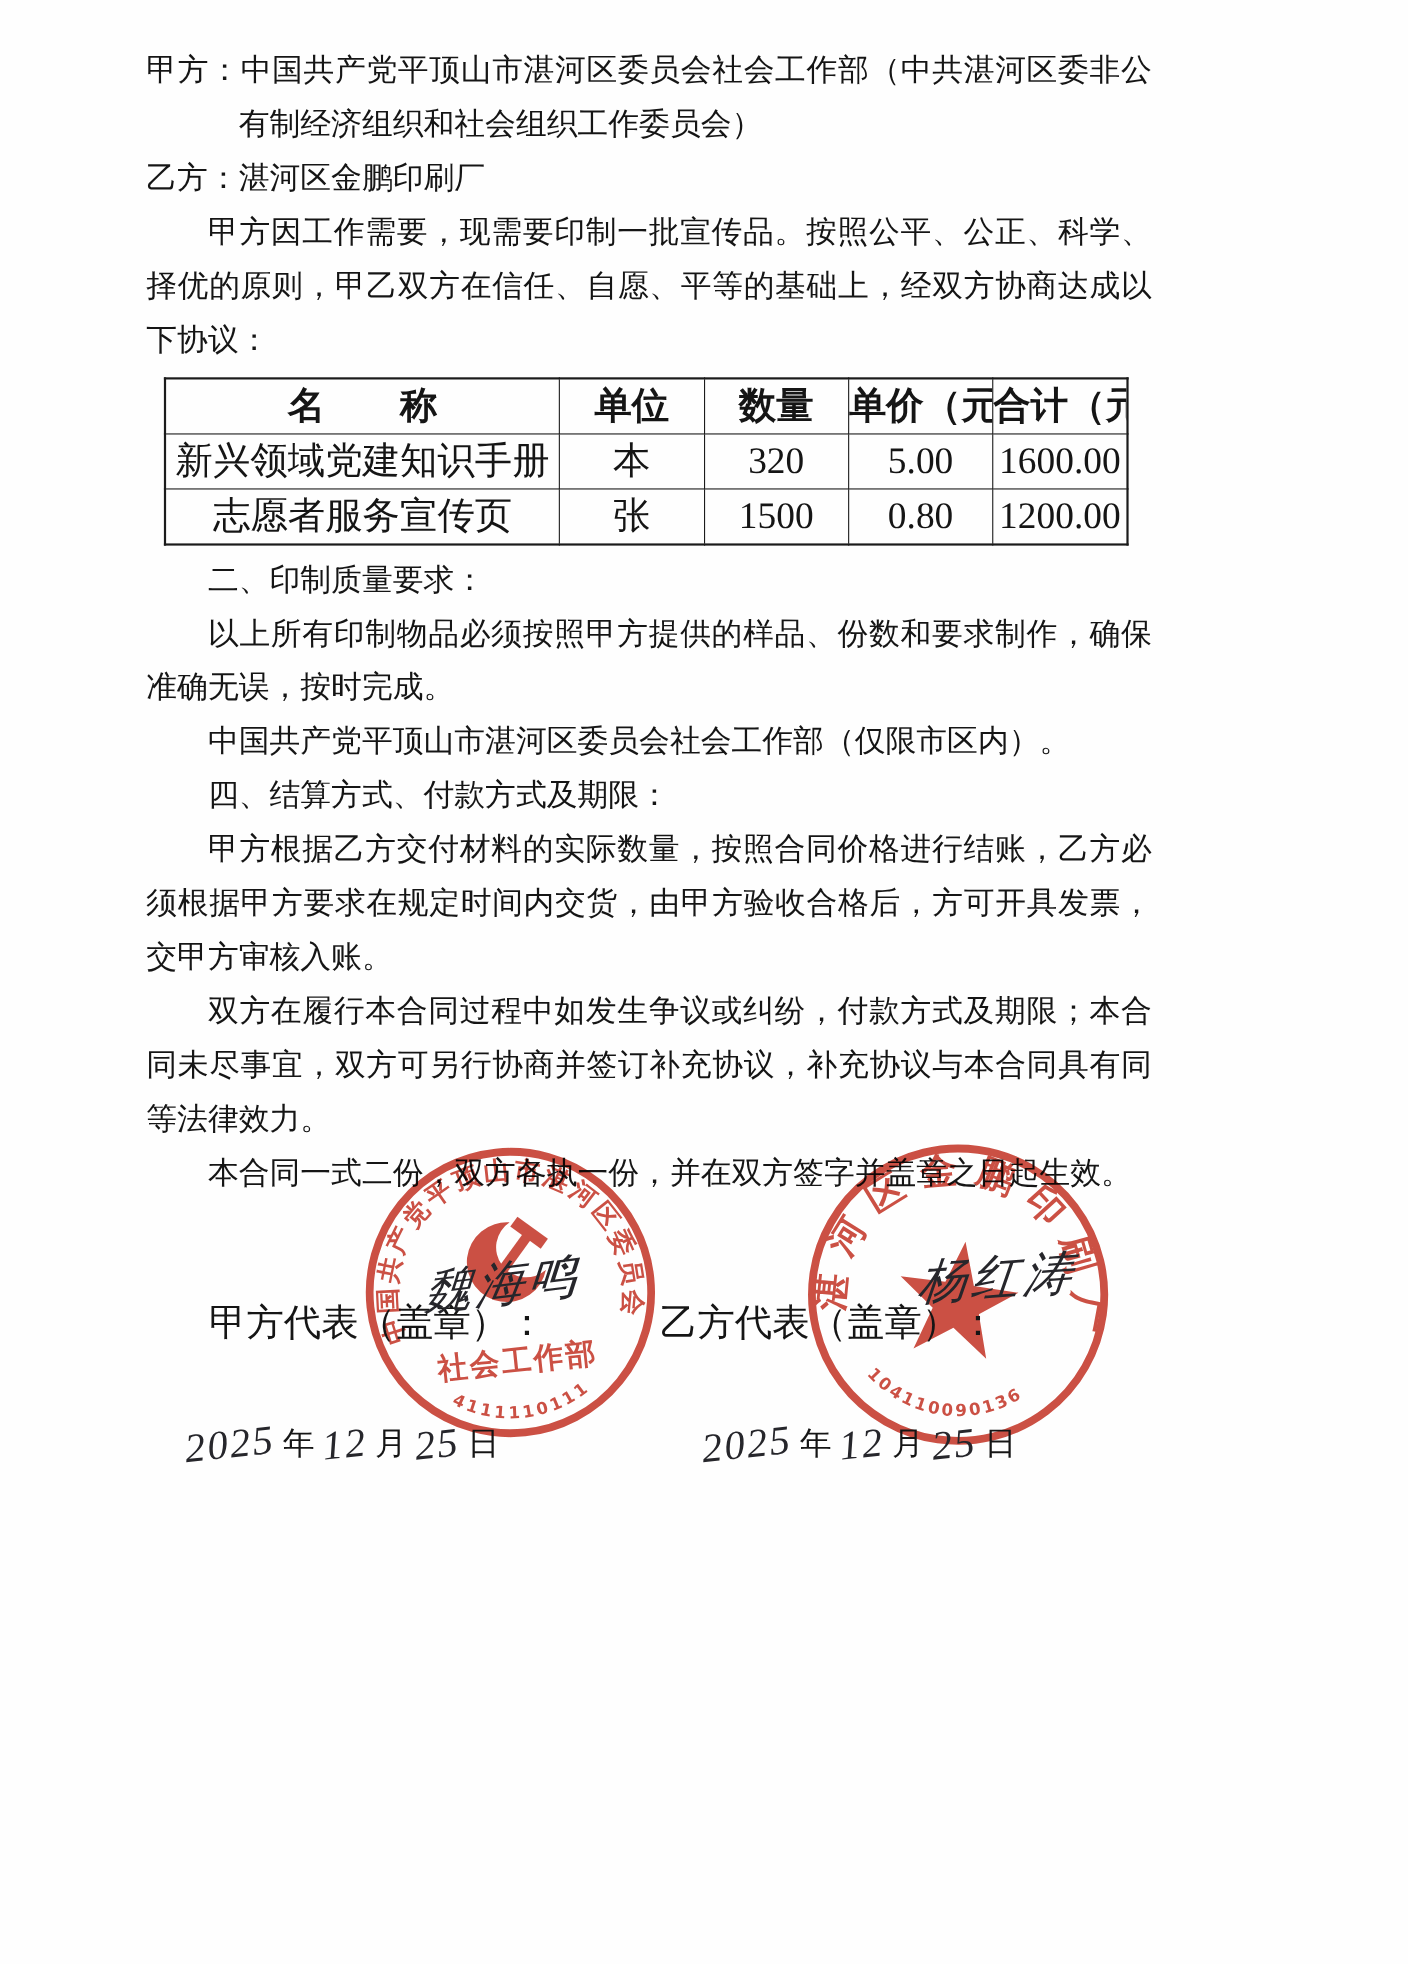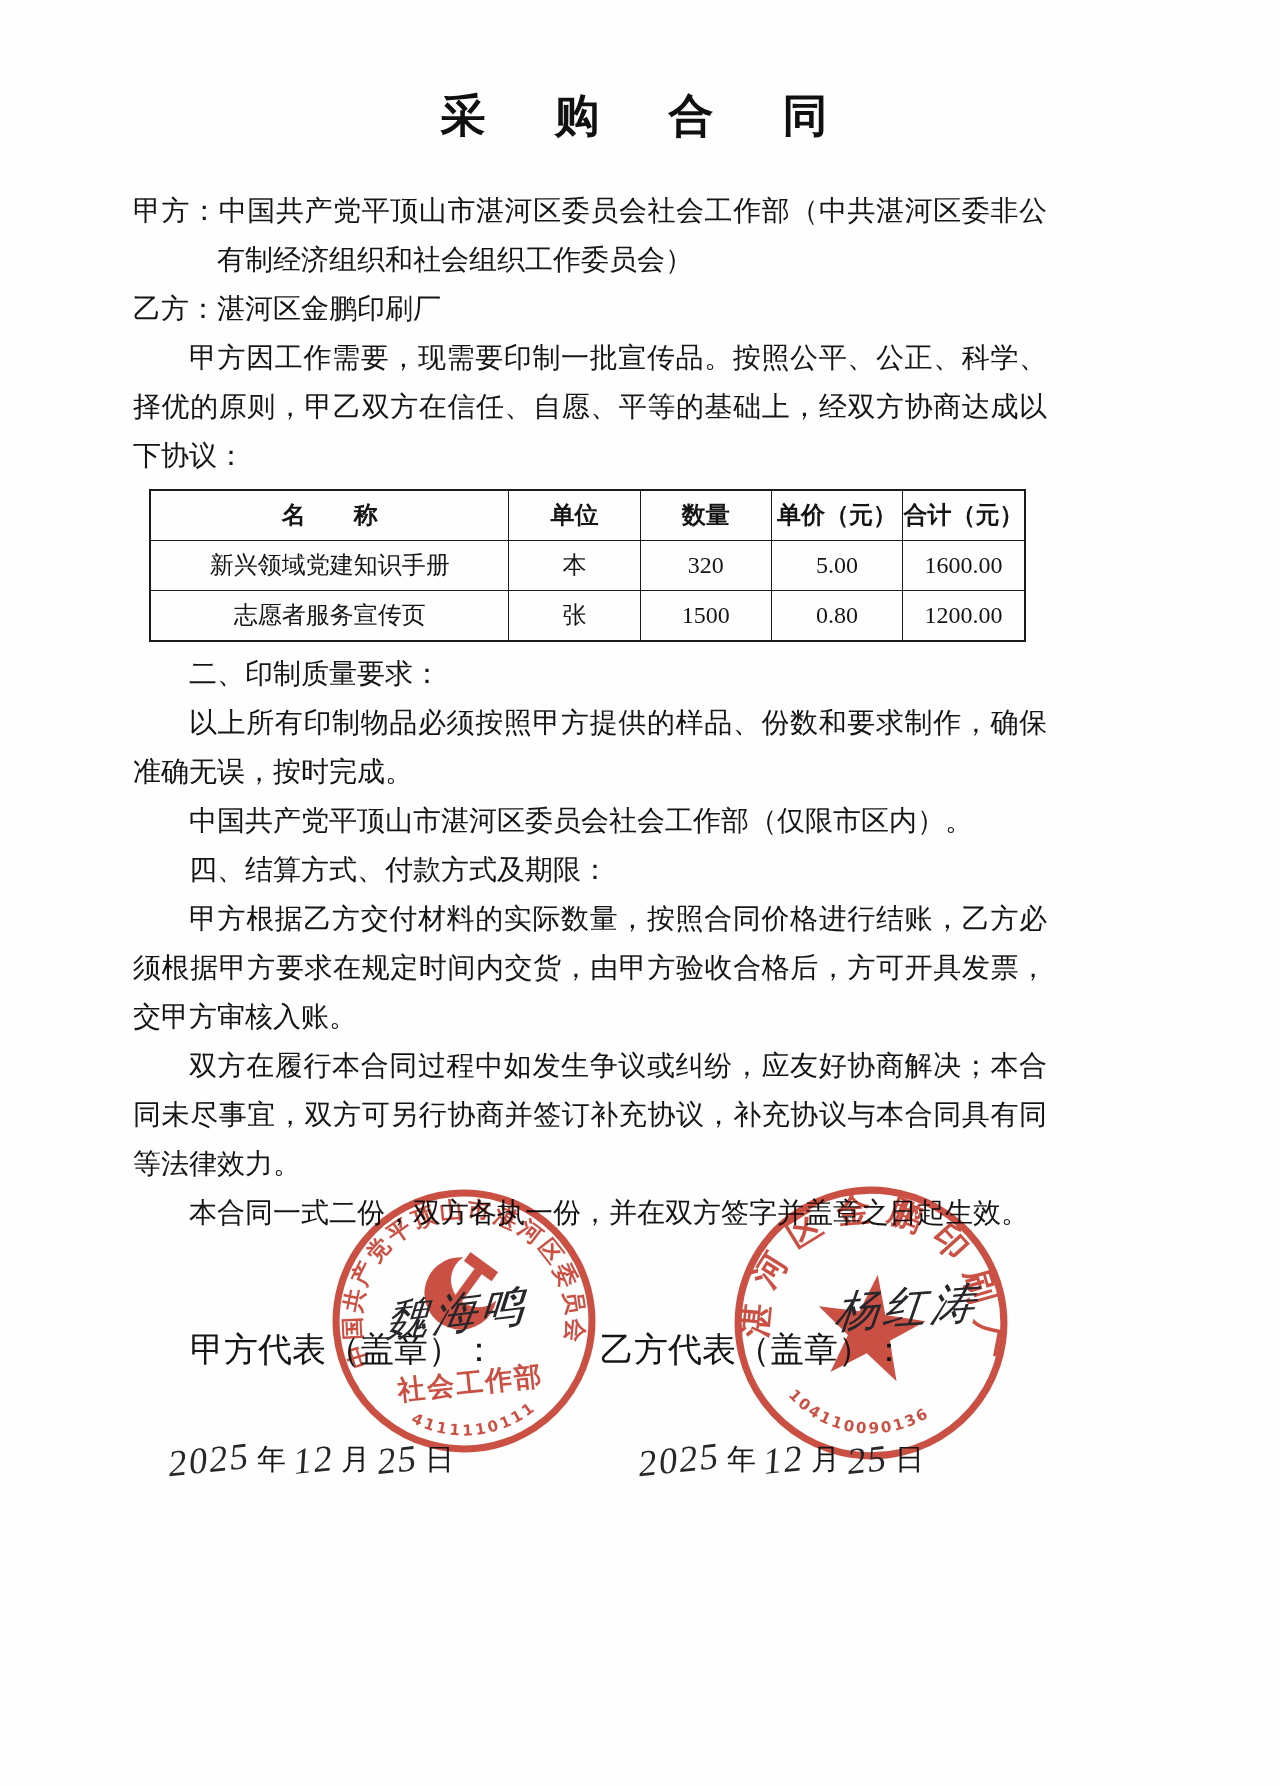--- a/index.html
+++ b/index.html
@@ -15,21 +15,21 @@
   }
   .content{
     margin:40px 233px 0 133px;width:914px;
     font-size:28px;line-height:49px;text-align:justify;text-justify:inter-character;
   }
   .content p{margin:0;}
   .hang{padding-left:3em;text-indent:-3em;}
   .ind{text-indent:2em;}
   table.price{
     border-collapse:collapse;margin:9px 0 7px 16px;width:877px;
-    font-size:24px;border:2px solid #1b1b1b;table-layout:fixed;
+    font-size:34px;border:2px solid #1b1b1b;table-layout:fixed;
   }
   table.price th,table.price td{
     border:1px solid #1b1b1b;height:38px;padding:0;text-align:center;
     font-weight:400;overflow:hidden;white-space:nowrap;
   }
   table.price th{font-weight:700;height:41px;}
   td.cell-name{text-align:left;padding-left:13px;}
   .sig-section{position:relative;height:440px;margin-top:30px;}
   .sig-label{position:absolute;top:58px;font-size:34px;white-space:nowrap;}
   .sig-label.a{left:57px;}
@@ -48,21 +48,20 @@
   .stamp{position:absolute;mix-blend-mode:multiply;opacity:.88;}
   .stamp.a{left:195px;top:-82px;transform:rotate(-6deg);}
   .stamp.b{left:596px;top:-86px;transform:rotate(8deg);}
   .stamp text{font-family:"DejaVu Sans",sans-serif;font-weight:700;}
 </style>
 </head>
 <body>
 
 <div class="page">
 
-  <h1 class="doc-title">采　购　合　同</h1>
 
   <div class="content">
     <p class="hang"><span>甲方：</span><span>中国共产党平顶山市湛河区委员会社会工作部（中共湛河区委非公有制经济组织和社会组织工作委员会）</span></p>
     <p class="hang"><span>乙方：</span><span>湛河区金鹏印刷厂</span></p>
     <p class="ind">甲方因工作需要，现需要印制一批宣传品。按照公平、公正、科学、择优的原则，甲乙双方在信任、自愿、平等的基础上，经双方协商达成以下协议：</p>
 
     <table class="price">
       <colgroup>
         <col style="width:41%">
           <col style="width:15%">
@@ -95,21 +94,21 @@
           <td>1200.00</td>
         </tr>
       </tbody>
     </table>
 
     <p class="ind">二、印制质量要求：</p>
     <p class="ind">以上所有印制物品必须按照甲方提供的样品、份数和要求制作，确保准确无误，按时完成。</p>
     <p class="ind">中国共产党平顶山市湛河区委员会社会工作部（仅限市区内）。</p>
     <p class="ind">四、结算方式、付款方式及期限：</p>
     <p class="ind">甲方根据乙方交付材料的实际数量，按照合同价格进行结账，乙方必须根据甲方要求在规定时间内交货，由甲方验收合格后，方可开具发票，交甲方审核入账。</p>
-    <p class="ind">双方在履行本合同过程中如发生争议或纠纷，应友好协商解决；本合同未尽事宜，双方可另行协商并签订补充协议，补充协议与本合同具有同等法律效力。</p>
+    <p class="ind">双方在履行本合同过程中如发生争议或纠纷，付款方式及期限；本合同未尽事宜，双方可另行协商并签订补充协议，补充协议与本合同具有同等法律效力。</p>
     <p class="ind">本合同一式二份，双方各执一份，并在双方签字并盖章之日起生效。</p>
 
     <div class="sig-section">
 
       <svg class="stamp a" width="272" height="272" viewBox="0 0 270 270">
         <defs>
           <path id="arcTopA" d="M 38,170 A 103,103 0 1 1 232,170" fill="none"></path>
           <path id="arcBotA" d="M 36,189 A 112,112 0 0 0 234,189" fill="none"></path>
         </defs>
         <circle cx="135" cy="135" r="127" fill="none" stroke-width="7" stroke="#c5382a"></circle>

